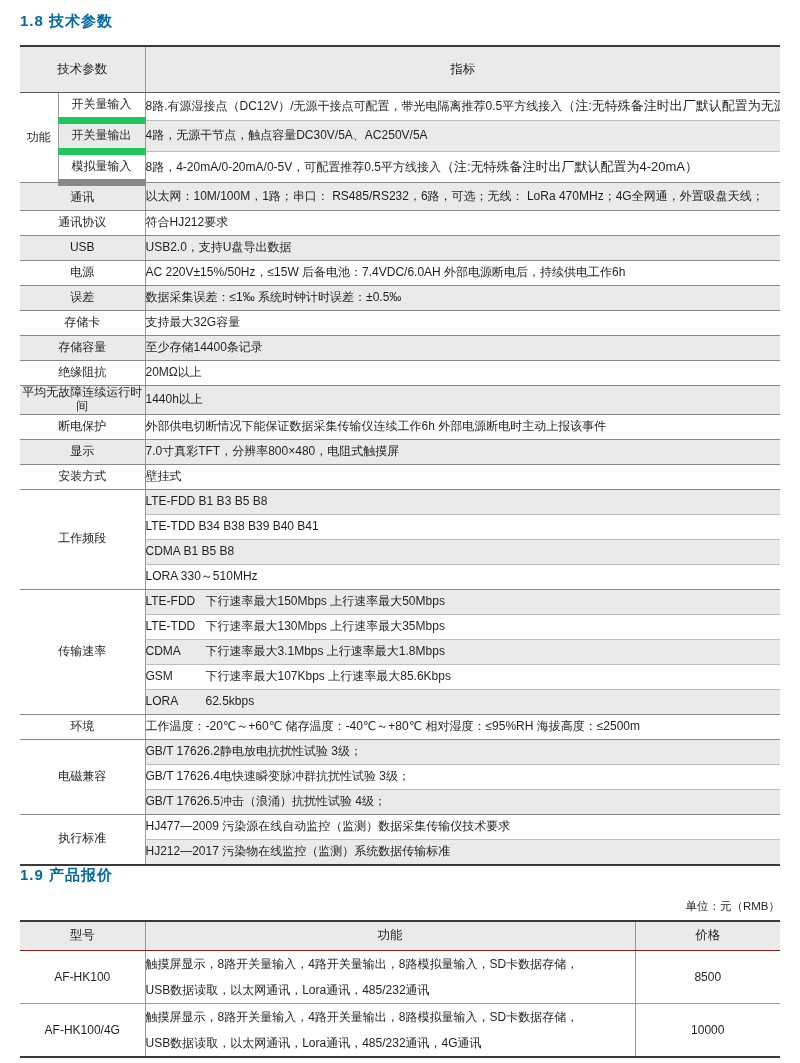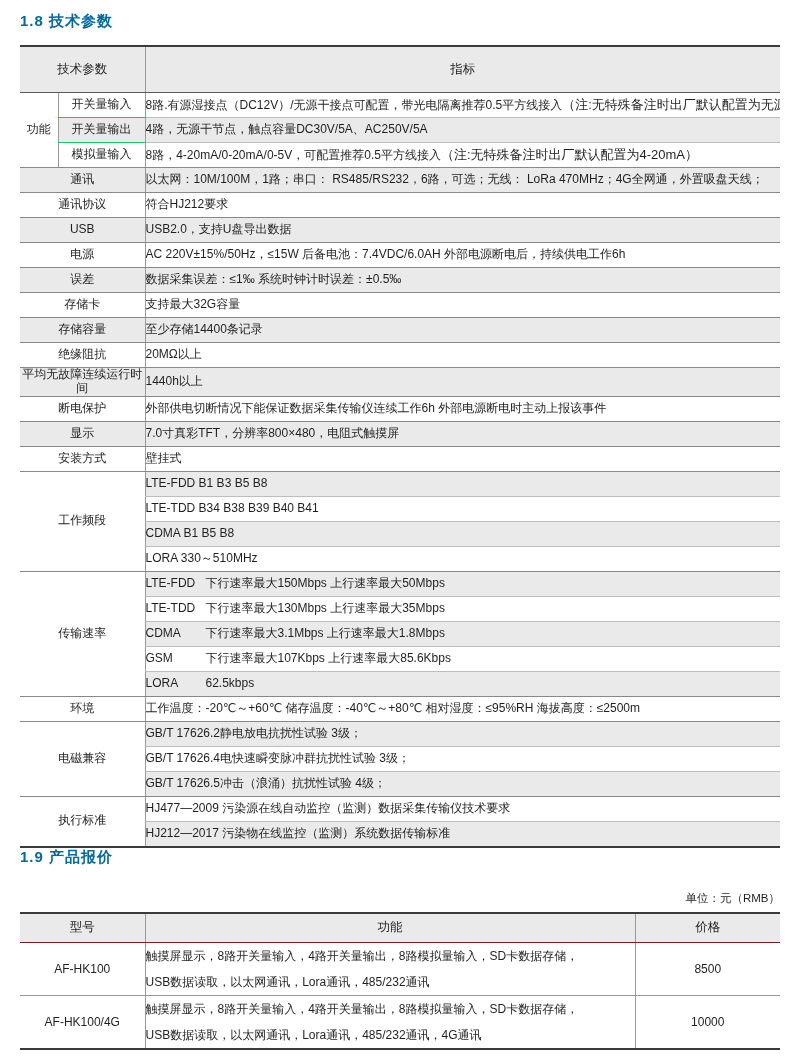--- a/index.html
+++ b/index.html
@@ -31,36 +31,36 @@
   }
   table.spec th.ind { border-left:1px solid #999; }
   table.spec td { font-size:12px; height:24px; padding:0; line-height:1.15; }
   td.lbl {
     text-align:center; border-bottom:1px solid #888;
     padding:0 2px;
   }
   td.sub {
     text-align:center;
     border-left:1px solid #999;
-    border-bottom:1px solid #22c55e;
+    border-bottom:7px solid #22c55e;
   }
   td.val {
     border-left:1px solid #999;
     border-bottom:1px solid #bdbdbd;
     padding:0 9px; white-space:nowrap; overflow:hidden;
   }
   td.bend { border-bottom-color:#888; }
   .shade { background:#eaeaea; }
   .note { font-size:13px; letter-spacing:0; }
   .k { display:inline-block; min-width:60px; }
 
   
   .unit-note {
     text-align:right; font-size:11.5px; color:#1f1f1f;
-    margin:24px 0 6px 0;
+    margin:14px 0 6px 0;
   }
   table.price {
     border-top:2px solid #3a3a3a;
     border-bottom:2px solid #3a3a3a;
   }
   table.price th {
     background:#eaeaea; font-weight:normal; font-size:12.5px;
     height:28px; border-bottom:1px solid #7f1d1d; padding:0;
   }
   table.price td {

